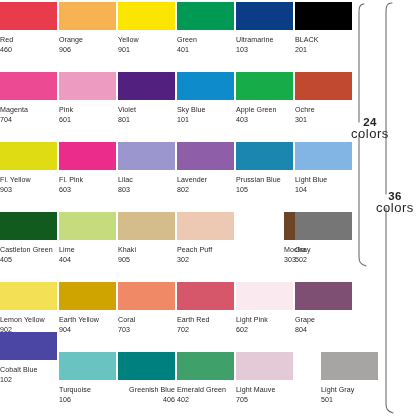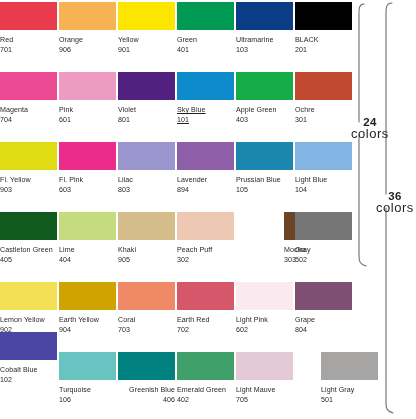--- a/index.html
+++ b/index.html
@@ -89,21 +89,21 @@
 </style>
 </head>
 <body>
 
 <div id="chart">
 
   <div class="swatch-grid">
       <div class="swatch-cell" style="left: 0px; top: 2px; width: 57px;">
         <span class="swatch-chip" style="width: 57px; height: 28px; background: rgb(232, 59, 76);"></span>
         <div class="swatch-label">Red</div>
-        <div class="swatch-code">701</div>
+        <div class="swatch-code">460</div>
       </div>
       <div class="swatch-cell" style="left: 59px; top: 2px; width: 57px;">
         <span class="swatch-chip" style="width: 57px; height: 28px; background: rgb(247, 179, 82);"></span>
         <div class="swatch-label">Orange</div>
         <div class="swatch-code">906</div>
       </div>
       <div class="swatch-cell" style="left: 118px; top: 2px; width: 57px;">
         <span class="swatch-chip" style="width: 57px; height: 28px; background: rgb(252, 229, 0);"></span>
         <div class="swatch-label">Yellow</div>
         <div class="swatch-code">901</div>
@@ -131,21 +131,21 @@
       <div class="swatch-cell" style="left: 59px; top: 72px; width: 57px;">
         <span class="swatch-chip" style="width: 57px; height: 28px; background: rgb(238, 155, 193);"></span>
         <div class="swatch-label">Pink</div>
         <div class="swatch-code">601</div>
       </div>
       <div class="swatch-cell" style="left: 118px; top: 72px; width: 57px;">
         <span class="swatch-chip" style="width: 57px; height: 28px; background: rgb(82, 33, 127);"></span>
         <div class="swatch-label">Violet</div>
         <div class="swatch-code">801</div>
       </div>
-      <div class="swatch-cell" style="left: 177px; top: 72px; width: 57px; text-decoration: underline;">
+      <div class="swatch-cell" style="left: 177px; top: 72px; width: 57px;">
         <span class="swatch-chip" style="width: 57px; height: 28px; background: rgb(14, 139, 203);"></span>
         <div class="swatch-label">Sky Blue</div>
         <div class="swatch-code">101</div>
       </div>
       <div class="swatch-cell" style="left: 236px; top: 72px; width: 57px;">
         <span class="swatch-chip" style="width: 57px; height: 28px; background: rgb(22, 173, 73);"></span>
         <div class="swatch-label">Apple Green</div>
         <div class="swatch-code">403</div>
       </div>
       <div class="swatch-cell" style="left: 295px; top: 72px; width: 57px;">
@@ -164,21 +164,21 @@
         <div class="swatch-code">603</div>
       </div>
       <div class="swatch-cell" style="left: 118px; top: 142px; width: 57px;">
         <span class="swatch-chip" style="width: 57px; height: 28px; background: rgb(156, 150, 206);"></span>
         <div class="swatch-label">Lilac</div>
         <div class="swatch-code">803</div>
       </div>
       <div class="swatch-cell" style="left: 177px; top: 142px; width: 57px;">
         <span class="swatch-chip" style="width: 57px; height: 28px; background: rgb(142, 94, 168);"></span>
         <div class="swatch-label">Lavender</div>
-        <div class="swatch-code">894</div>
+        <div class="swatch-code">802</div>
       </div>
       <div class="swatch-cell" style="left: 236px; top: 142px; width: 57px;">
         <span class="swatch-chip" style="width: 57px; height: 28px; background: rgb(27, 135, 174);"></span>
         <div class="swatch-label">Prussian  Blue</div>
         <div class="swatch-code">105</div>
       </div>
       <div class="swatch-cell" style="left: 295px; top: 142px; width: 57px;">
         <span class="swatch-chip" style="width: 57px; height: 28px; background: rgb(130, 180, 228);"></span>
         <div class="swatch-label">Light Blue</div>
         <div class="swatch-code">104</div>

